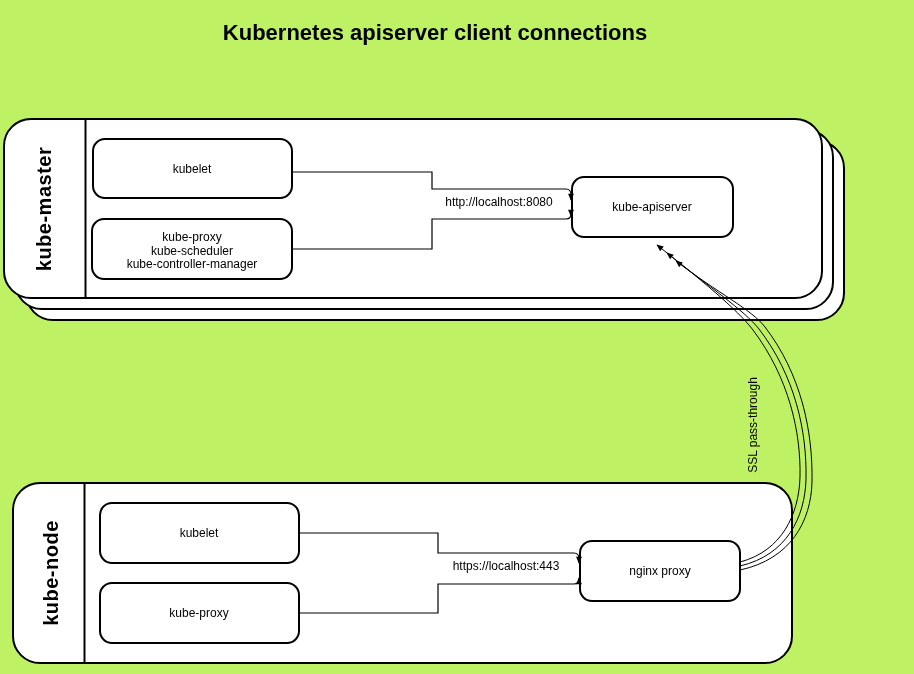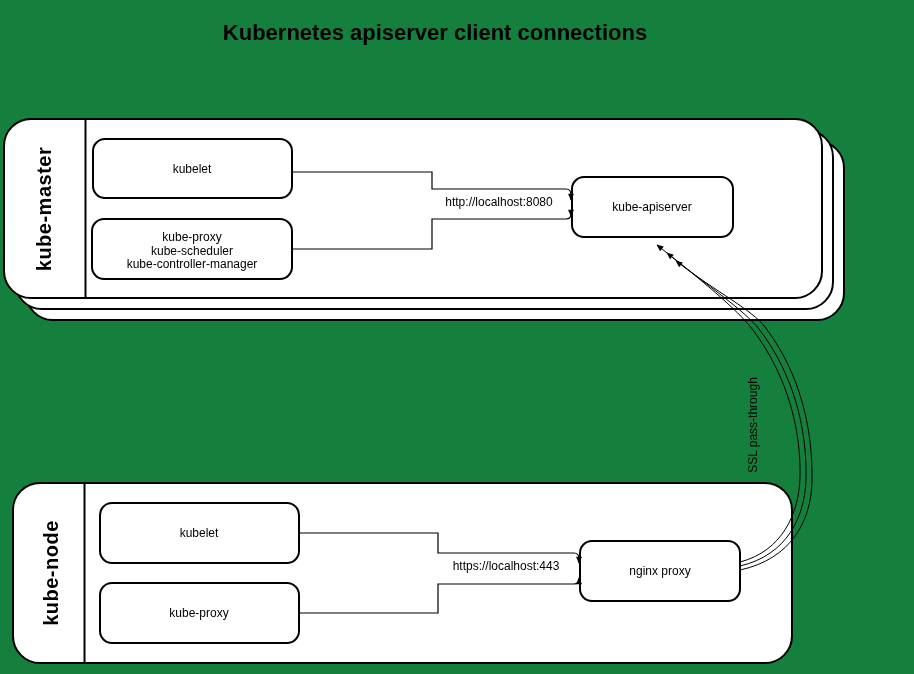--- a/index.html
+++ b/index.html
@@ -8,21 +8,21 @@
     background: #ffffff;
     width: 914px;
     height: 674px;
     overflow: hidden;
     font-family: "Liberation Sans", "DejaVu Sans", sans-serif;
   }
   #stage {
     position: relative;
     width: 914px;
     height: 674px;
-    background: #15803d;
+    background: #bef264;
   }
   svg text {
     fill: #000000;
     font-family: "Liberation Sans", "DejaVu Sans", sans-serif;
   }
   .diagram-title {
     font-size: 22px;
     font-weight: bold;
   }
   .group-label {

